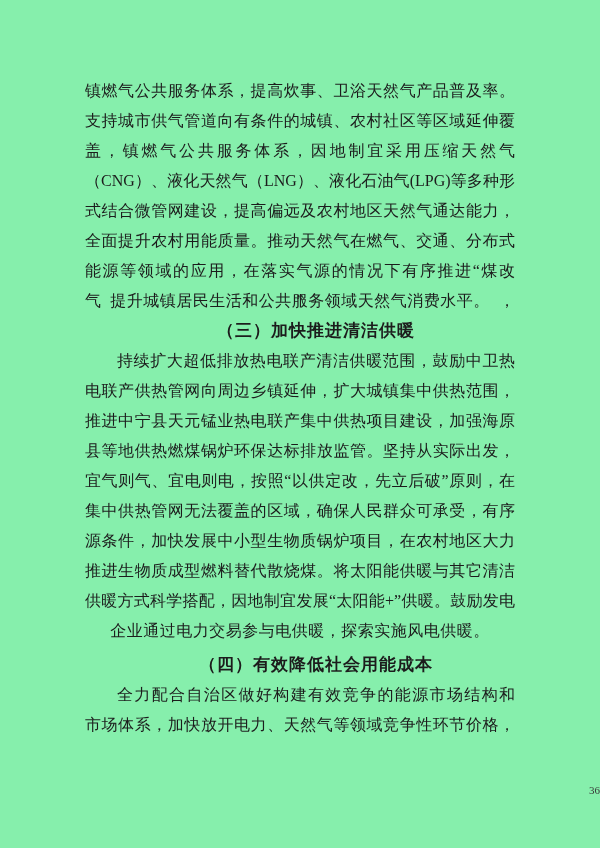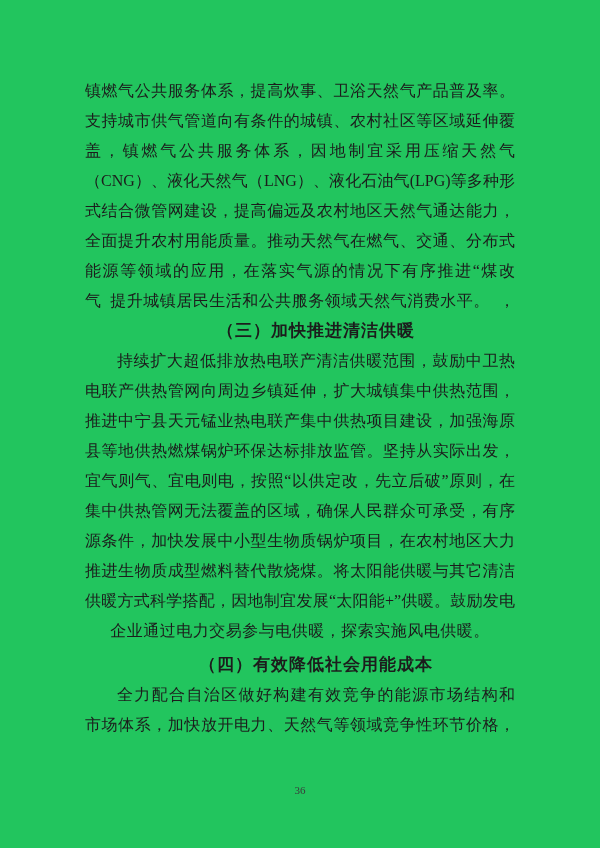--- a/index.html
+++ b/index.html
@@ -4,21 +4,21 @@
 <style>
   html, body {
     margin: 0;
     padding: 0;
     background: #ffffff;
   }
   .page {
     position: relative;
     width: 600px;
     height: 848px;
-    background: #22c55e;
+    background: #86efac;
     overflow: hidden;
     font-family: "Liberation Serif", serif;
     color: #1c1c1c;
   }
   .textblock {
     position: absolute;
     left: 85px;
     top: 76px;
     width: 430px;
     font-size: 16px;
@@ -49,21 +49,21 @@
   .ln.gap {
     margin-top: 4px;
   }
   .pagenum {
     position: absolute;
     top: 781px;
     left: 0;
     width: 600px;
     height: 18px;
     line-height: 18px;
-    text-align: center;
+    text-align: right;
     font-size: 11px;
     color: #3a3a3a;
   }
 </style>
 </head>
 <body>
 
 <div class="page">
   <div class="textblock">
     <div class="ln just">镇燃气公共服务体系，提高炊事、卫浴天然气产品普及率。</div>

